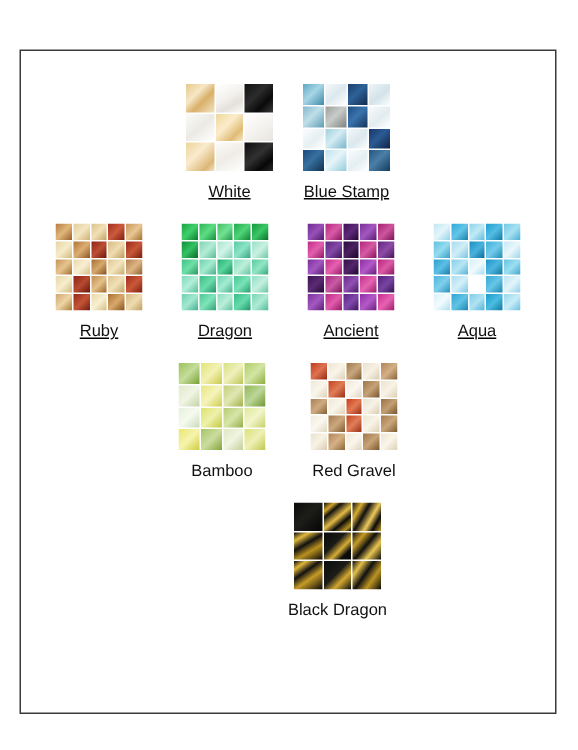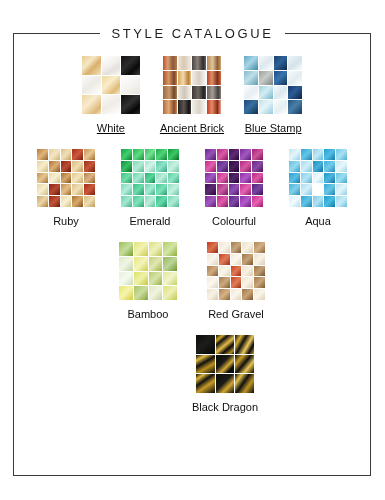--- a/index.html
+++ b/index.html
@@ -110,60 +110,36 @@
     font-family: "Liberation Sans", sans-serif;
   }
 </style>
 </head>
 <body>
 
 <div class="page">
 
   <div class="frame"></div>
 
-  <div class="title-wrap">
-    <div class="title">STYLE CATALOGUE</div>
-  </div>
 
   <div class="catalogue">
     <div class="row row-1" style="gap:20px;text-decoration:underline;">
         <div class="cell">
           <div class="swatch g3">
             <div class="tile" style="background: linear-gradient(135deg, rgb(232, 201, 141) 0%, rgb(246, 231, 198) 35%, rgb(217, 176, 106) 60%, rgb(242, 227, 196) 100%);"></div>
             <div class="tile" style="background: linear-gradient(150deg, rgb(255, 255, 255) 0%, rgb(243, 241, 238) 45%, rgb(228, 224, 218) 70%, rgb(251, 250, 248) 100%);"></div>
             <div class="tile" style="background: linear-gradient(135deg, rgb(18, 18, 18) 0%, rgb(44, 44, 44) 40%, rgb(10, 10, 10) 70%, rgb(58, 58, 58) 100%);"></div>
             <div class="tile" style="background: linear-gradient(140deg, rgb(251, 250, 247) 0%, rgb(236, 234, 228) 50%, rgb(255, 255, 255) 100%);"></div>
             <div class="tile" style="background: linear-gradient(135deg, rgb(240, 215, 156) 0%, rgb(251, 236, 203) 40%, rgb(224, 187, 118) 75%, rgb(247, 233, 203) 100%);"></div>
             <div class="tile" style="background: linear-gradient(145deg, rgb(255, 255, 255) 0%, rgb(244, 242, 238) 55%, rgb(232, 229, 223) 100%);"></div>
             <div class="tile" style="background: linear-gradient(135deg, rgb(237, 212, 156) 0%, rgb(249, 235, 205) 40%, rgb(220, 183, 119) 80%, rgb(244, 230, 200) 100%);"></div>
             <div class="tile" style="background: linear-gradient(150deg, rgb(252, 251, 249) 0%, rgb(239, 236, 230) 50%, rgb(255, 255, 255) 100%);"></div>
             <div class="tile" style="background: linear-gradient(140deg, rgb(13, 13, 13) 0%, rgb(49, 49, 49) 45%, rgb(7, 7, 7) 75%, rgb(42, 42, 42) 100%);"></div>
           </div>
           <div class="label">White</div>
-        </div>
-        <div class="cell">
-          <div class="swatch g4">
-            <div class="tile" style="background: linear-gradient(90deg, rgb(193, 81, 42) 0%, rgb(217, 160, 114) 35%, rgb(140, 90, 58) 70%, rgb(184, 122, 78) 100%);"></div>
-            <div class="tile" style="background: linear-gradient(90deg, rgb(239, 230, 220) 0%, rgb(216, 199, 180) 45%, rgb(243, 236, 227) 100%);"></div>
-            <div class="tile" style="background: linear-gradient(90deg, rgb(74, 70, 69) 0%, rgb(138, 127, 120) 40%, rgb(47, 45, 44) 80%, rgb(107, 98, 92) 100%);"></div>
-            <div class="tile" style="background: linear-gradient(90deg, rgb(185, 138, 88) 0%, rgb(224, 196, 156) 40%, rgb(143, 95, 52) 75%, rgb(207, 163, 113) 100%);"></div>
-            <div class="tile" style="background: linear-gradient(90deg, rgb(168, 84, 43) 0%, rgb(215, 154, 102) 40%, rgb(123, 68, 38) 80%, rgb(201, 134, 82) 100%);"></div>
-            <div class="tile" style="background: linear-gradient(90deg, rgb(216, 164, 92) 0%, rgb(242, 217, 171) 40%, rgb(182, 127, 59) 80%, rgb(230, 193, 132) 100%);"></div>
-            <div class="tile" style="background: linear-gradient(90deg, rgb(240, 236, 230) 0%, rgb(214, 206, 195) 50%, rgb(250, 247, 242) 100%);"></div>
-            <div class="tile" style="background: linear-gradient(90deg, rgb(182, 64, 35) 0%, rgb(224, 143, 106) 35%, rgb(125, 47, 24) 75%, rgb(207, 106, 67) 100%);"></div>
-            <div class="tile" style="background: linear-gradient(90deg, rgb(155, 106, 68) 0%, rgb(201, 155, 110) 45%, rgb(111, 69, 38) 80%, rgb(177, 130, 90) 100%);"></div>
-            <div class="tile" style="background: linear-gradient(90deg, rgb(238, 232, 224) 0%, rgb(207, 197, 184) 50%, rgb(246, 241, 234) 100%);"></div>
-            <div class="tile" style="background: linear-gradient(90deg, rgb(59, 56, 54) 0%, rgb(110, 103, 97) 45%, rgb(34, 33, 32) 85%, rgb(85, 80, 75) 100%);"></div>
-            <div class="tile" style="background: linear-gradient(90deg, rgb(107, 101, 97) 0%, rgb(163, 154, 146) 40%, rgb(66, 62, 59) 80%, rgb(139, 128, 120) 100%);"></div>
-            <div class="tile" style="background: linear-gradient(90deg, rgb(180, 105, 59) 0%, rgb(226, 171, 122) 40%, rgb(134, 74, 38) 80%, rgb(204, 142, 92) 100%);"></div>
-            <div class="tile" style="background: linear-gradient(90deg, rgb(38, 36, 34) 0%, rgb(92, 85, 81) 45%, rgb(19, 18, 17) 85%, rgb(69, 64, 60) 100%);"></div>
-            <div class="tile" style="background: linear-gradient(90deg, rgb(242, 239, 233) 0%, rgb(217, 210, 199) 50%, rgb(251, 248, 243) 100%);"></div>
-            <div class="tile" style="background: linear-gradient(90deg, rgb(193, 59, 34) 0%, rgb(230, 139, 103) 35%, rgb(139, 42, 20) 75%, rgba(217, 103, 64, 0.6) 100%);"></div>
-          </div>
-          <div class="label">Ancient Brick</div>
         </div>
         <div class="cell">
           <div class="swatch g4">
             <div class="tile" style="background: linear-gradient(135deg, rgb(95, 167, 196) 0%, rgb(168, 214, 230) 45%, rgb(61, 138, 169) 100%);"></div>
             <div class="tile" style="background: linear-gradient(140deg, rgb(244, 248, 250) 0%, rgb(220, 232, 238) 50%, rgb(255, 255, 255) 100%);"></div>
             <div class="tile" style="background: linear-gradient(135deg, rgb(27, 63, 110) 0%, rgb(46, 98, 152) 45%, rgb(18, 41, 74) 100%);"></div>
             <div class="tile" style="background: linear-gradient(140deg, rgb(238, 245, 248) 0%, rgb(211, 227, 234) 55%, rgb(250, 253, 254) 100%);"></div>
             <div class="tile" style="background: linear-gradient(135deg, rgb(132, 185, 205) 0%, rgb(191, 223, 233) 45%, rgb(94, 156, 180) 100%);"></div>
             <div class="tile" style="background: linear-gradient(135deg, rgb(154, 159, 156) 0%, rgb(200, 204, 200) 45%, rgb(124, 130, 128) 100%);"></div>
             <div class="tile" style="background: linear-gradient(135deg, rgb(31, 77, 130) 0%, rgb(58, 116, 173) 45%, rgb(18, 53, 88) 100%);"></div>
@@ -173,21 +149,21 @@
             <div class="tile" style="background: linear-gradient(140deg, rgb(242, 247, 249) 0%, rgb(219, 232, 237) 55%, rgb(253, 254, 254) 100%);"></div>
             <div class="tile" style="background: linear-gradient(135deg, rgb(23, 56, 106) 0%, rgb(43, 91, 148) 45%, rgb(14, 35, 68) 100%);"></div>
             <div class="tile" style="background: linear-gradient(135deg, rgb(29, 74, 125) 0%, rgb(54, 112, 159) 45%, rgb(16, 48, 79) 100%);"></div>
             <div class="tile" style="background: linear-gradient(135deg, rgb(191, 227, 236) 0%, rgb(230, 245, 249) 45%, rgb(149, 203, 219) 100%);"></div>
             <div class="tile" style="background: linear-gradient(140deg, rgb(250, 252, 253) 0%, rgb(228, 238, 241) 55%, rgb(255, 255, 255) 100%);"></div>
             <div class="tile" style="background: linear-gradient(135deg, rgb(37, 85, 127) 0%, rgb(74, 127, 168) 45%, rgb(22, 58, 92) 100%);"></div>
           </div>
           <div class="label">Blue Stamp</div>
         </div>
       </div>
-    <div class="row row-2" style="gap:26px;">
+    <div class="row row-2" style="gap:26px;text-decoration:underline;">
         <div class="cell">
           <div class="swatch g5">
             <div class="tile" style="background: linear-gradient(135deg, rgb(182, 121, 63) 0%, rgb(224, 183, 123) 50%, rgb(154, 95, 44) 100%);"></div>
             <div class="tile" style="background: linear-gradient(135deg, rgb(227, 205, 156) 0%, rgb(244, 230, 194) 50%, rgb(205, 176, 117) 100%);"></div>
             <div class="tile" style="background: linear-gradient(135deg, rgb(220, 193, 140) 0%, rgb(241, 224, 182) 50%, rgb(195, 161, 102) 100%);"></div>
             <div class="tile" style="background: linear-gradient(135deg, rgb(163, 44, 28) 0%, rgb(204, 90, 61) 50%, rgb(125, 29, 16) 100%);"></div>
             <div class="tile" style="background: linear-gradient(135deg, rgb(199, 147, 88) 0%, rgb(232, 199, 147) 50%, rgb(162, 112, 47) 100%);"></div>
             <div class="tile" style="background: linear-gradient(135deg, rgb(230, 211, 164) 0%, rgb(246, 236, 201) 50%, rgb(208, 184, 126) 100%);"></div>
             <div class="tile" style="background: linear-gradient(135deg, rgb(176, 115, 56) 0%, rgb(220, 174, 115) 50%, rgb(141, 85, 33) 100%);"></div>
             <div class="tile" style="background: linear-gradient(135deg, rgb(142, 36, 22) 0%, rgb(188, 78, 51) 50%, rgb(107, 24, 12) 100%);"></div>
@@ -232,21 +208,21 @@
             <div class="tile" style="background: linear-gradient(135deg, rgb(59, 189, 134) 0%, rgb(107, 220, 171) 50%, rgb(33, 149, 101) 100%);"></div>
             <div class="tile" style="background: linear-gradient(135deg, rgb(111, 212, 178) 0%, rgb(163, 236, 210) 50%, rgb(69, 176, 142) 100%);"></div>
             <div class="tile" style="background: linear-gradient(135deg, rgb(71, 198, 147) 0%, rgb(121, 227, 183) 50%, rgb(42, 158, 112) 100%);"></div>
             <div class="tile" style="background: linear-gradient(135deg, rgb(146, 223, 197) 0%, rgb(196, 240, 224) 50%, rgb(104, 196, 163) 100%);"></div>
             <div class="tile" style="background: linear-gradient(135deg, rgb(110, 207, 178) 0%, rgb(162, 233, 207) 50%, rgb(68, 171, 141) 100%);"></div>
             <div class="tile" style="background: linear-gradient(135deg, rgb(76, 200, 149) 0%, rgb(126, 228, 185) 50%, rgb(45, 160, 114) 100%);"></div>
             <div class="tile" style="background: linear-gradient(135deg, rgb(136, 220, 192) 0%, rgb(187, 238, 217) 50%, rgb(94, 192, 157) 100%);"></div>
             <div class="tile" style="background: linear-gradient(135deg, rgb(53, 189, 135) 0%, rgb(102, 220, 172) 50%, rgb(29, 149, 102) 100%);"></div>
             <div class="tile" style="background: linear-gradient(135deg, rgb(122, 214, 182) 0%, rgb(174, 235, 213) 50%, rgb(80, 184, 148) 100%);"></div>
           </div>
-          <div class="label">Emerald</div>
+          <div class="label">Dragon</div>
         </div>
         <div class="cell">
           <div class="swatch g5">
             <div class="tile" style="background: linear-gradient(135deg, rgb(110, 42, 142) 0%, rgb(152, 80, 184) 50%, rgb(78, 26, 104) 100%);"></div>
             <div class="tile" style="background: linear-gradient(135deg, rgb(181, 37, 127) 0%, rgb(216, 90, 166) 50%, rgb(138, 21, 93) 100%);"></div>
             <div class="tile" style="background: linear-gradient(135deg, rgb(61, 16, 84) 0%, rgb(94, 42, 120) 50%, rgb(38, 7, 51) 100%);"></div>
             <div class="tile" style="background: linear-gradient(135deg, rgb(122, 47, 152) 0%, rgb(163, 88, 192) 50%, rgb(87, 30, 114) 100%);"></div>
             <div class="tile" style="background: linear-gradient(135deg, rgb(165, 31, 116) 0%, rgb(204, 85, 157) 50%, rgb(123, 18, 84) 100%);"></div>
             <div class="tile" style="background: linear-gradient(135deg, rgb(192, 42, 135) 0%, rgb(226, 95, 174) 50%, rgb(147, 26, 99) 100%);"></div>
             <div class="tile" style="background: linear-gradient(135deg, rgb(93, 36, 128) 0%, rgb(131, 73, 167) 50%, rgb(63, 20, 89) 100%);"></div>
@@ -262,21 +238,21 @@
             <div class="tile" style="background: linear-gradient(135deg, rgb(164, 39, 125) 0%, rgb(201, 91, 164) 50%, rgb(123, 22, 90) 100%);"></div>
             <div class="tile" style="background: linear-gradient(135deg, rgb(106, 42, 138) 0%, rgb(144, 80, 178) 50%, rgb(74, 25, 100) 100%);"></div>
             <div class="tile" style="background: linear-gradient(135deg, rgb(196, 47, 140) 0%, rgb(230, 100, 178) 50%, rgb(151, 30, 104) 100%);"></div>
             <div class="tile" style="background: linear-gradient(135deg, rgb(83, 32, 122) 0%, rgb(120, 68, 161) 50%, rgb(55, 18, 84) 100%);"></div>
             <div class="tile" style="background: linear-gradient(135deg, rgb(124, 47, 153) 0%, rgb(164, 88, 193) 50%, rgb(89, 30, 115) 100%);"></div>
             <div class="tile" style="background: linear-gradient(135deg, rgb(189, 39, 133) 0%, rgb(224, 92, 172) 50%, rgb(144, 24, 97) 100%);"></div>
             <div class="tile" style="background: linear-gradient(135deg, rgb(90, 35, 131) 0%, rgb(128, 72, 171) 50%, rgb(61, 20, 92) 100%);"></div>
             <div class="tile" style="background: linear-gradient(135deg, rgb(142, 48, 167) 0%, rgb(180, 89, 201) 50%, rgb(104, 30, 127) 100%);"></div>
             <div class="tile" style="background: linear-gradient(135deg, rgb(198, 45, 141) 0%, rgb(232, 98, 179) 50%, rgb(153, 28, 105) 100%);"></div>
           </div>
-          <div class="label">Colourful</div>
+          <div class="label">Ancient</div>
         </div>
         <div class="cell">
           <div class="swatch g5">
             <div class="tile" style="background: linear-gradient(135deg, rgb(191, 230, 242) 0%, rgb(229, 245, 250) 50%, rgb(147, 210, 232) 100%);"></div>
             <div class="tile" style="background: linear-gradient(135deg, rgb(47, 168, 216) 0%, rgb(99, 198, 232) 50%, rgb(27, 130, 173) 100%);"></div>
             <div class="tile" style="background: linear-gradient(135deg, rgb(143, 212, 234) 0%, rgb(192, 233, 245) 50%, rgb(98, 187, 218) 100%);"></div>
             <div class="tile" style="background: linear-gradient(135deg, rgb(31, 157, 208) 0%, rgb(82, 189, 228) 50%, rgb(18, 122, 166) 100%);"></div>
             <div class="tile" style="background: linear-gradient(135deg, rgb(114, 201, 230) 0%, rgb(168, 225, 242) 50%, rgb(74, 174, 212) 100%);"></div>
             <div class="tile" style="background: linear-gradient(135deg, rgb(94, 191, 224) 0%, rgb(149, 220, 239) 50%, rgb(54, 159, 198) 100%);"></div>
             <div class="tile" style="background: linear-gradient(135deg, rgb(166, 220, 238) 0%, rgb(208, 238, 247) 50%, rgb(122, 197, 225) 100%);"></div>

